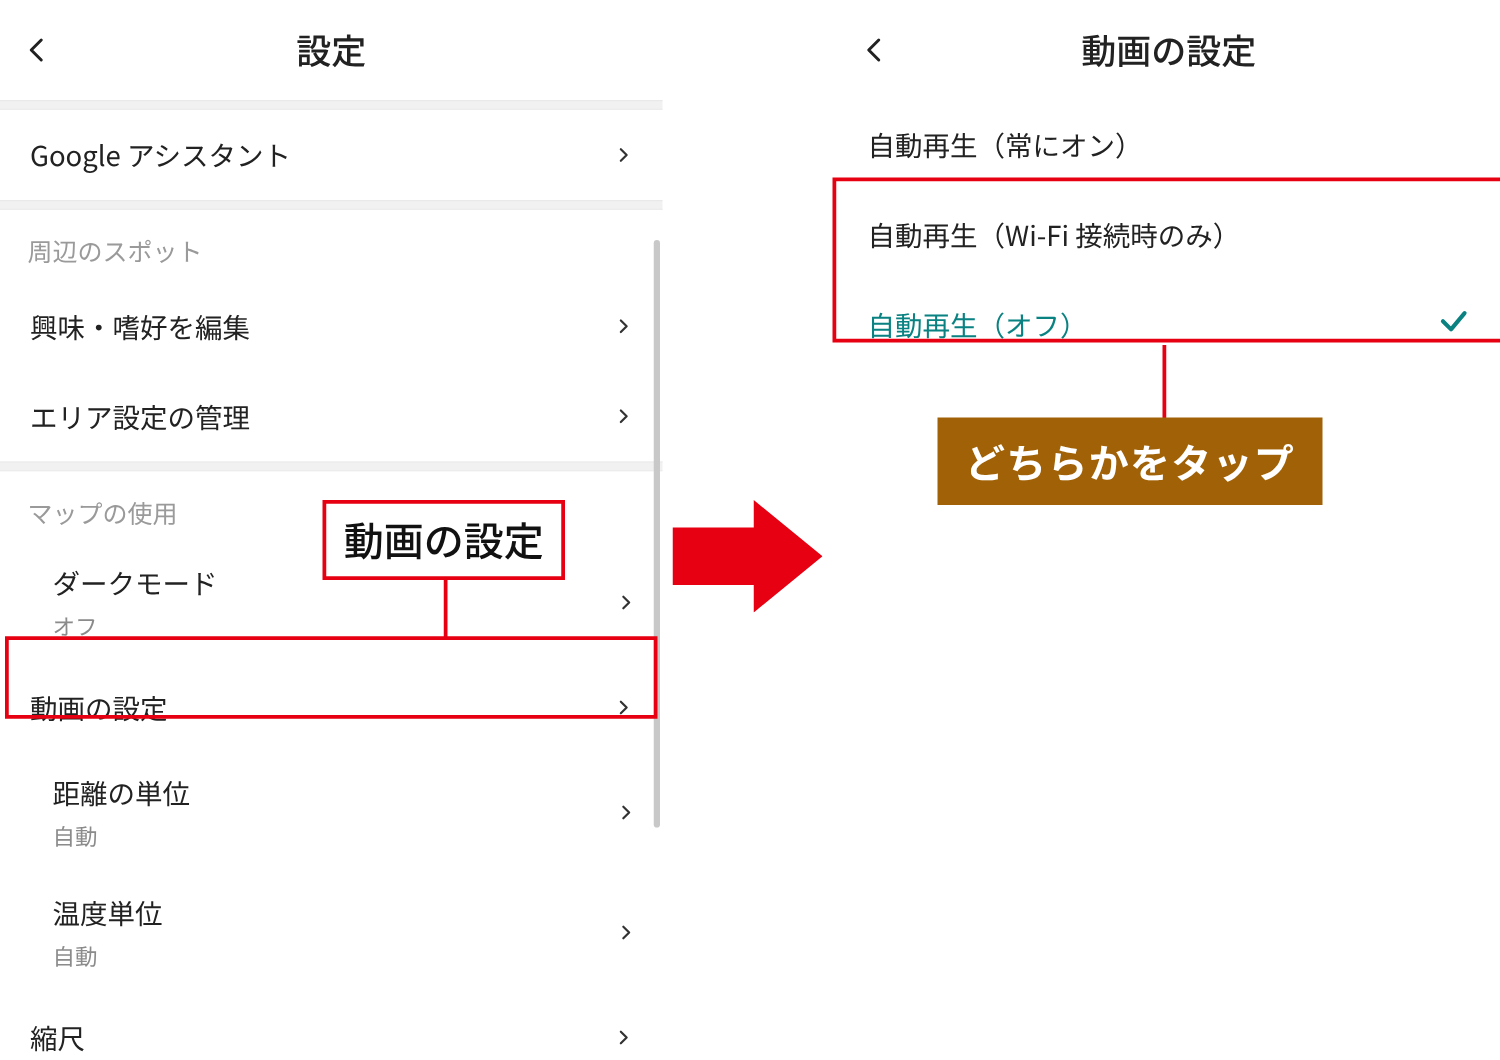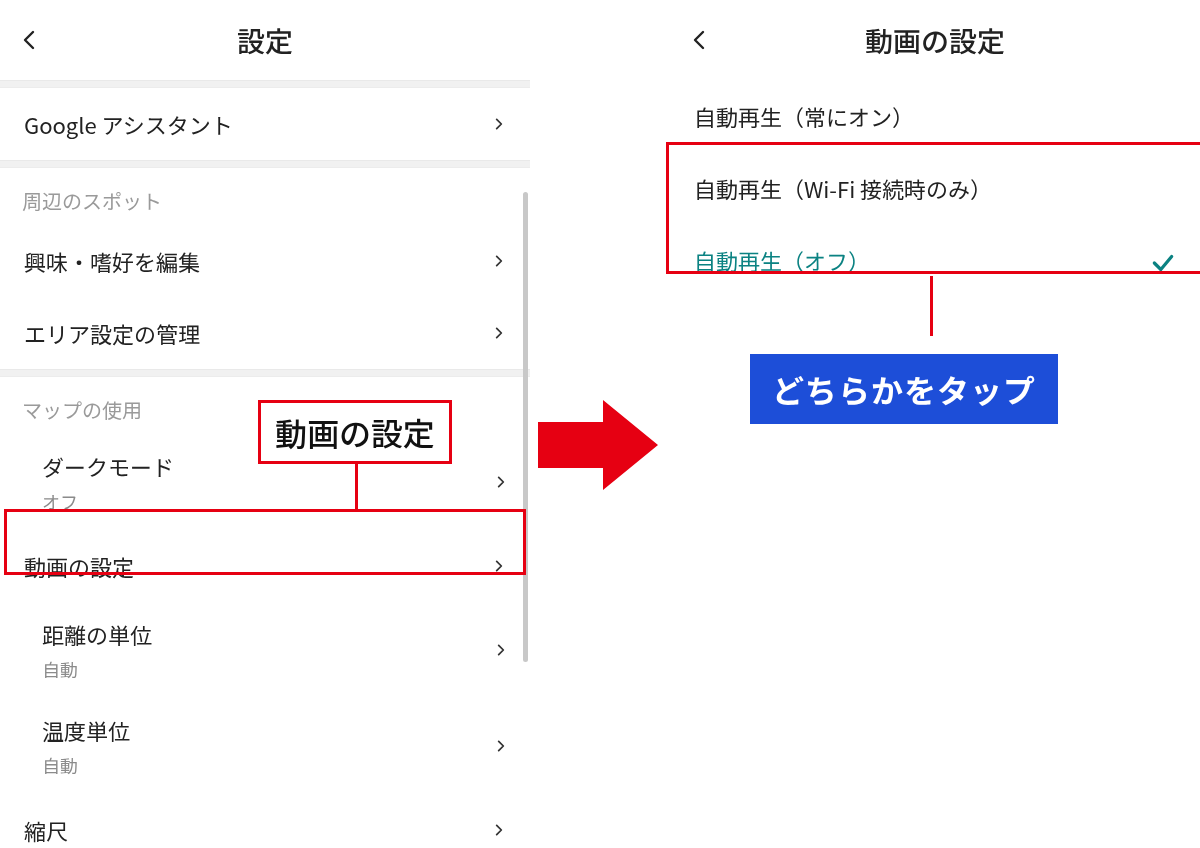--- a/index.html
+++ b/index.html
@@ -102,21 +102,21 @@
   }
 
   
   .phone-right {
     position: absolute;
     left: 670px; top: 0;
     width: 530px; height: 848px;
     background: #fff;
   }
   .opt-row {
-    display:flex; align-items:flex-end; justify-content:space-between;
+    display:flex; align-items:flex-start; justify-content:space-between;
     padding: 20px 24px;
     font-size: 22px;
     color: #222;
   }
   .opt-row.selected { color: #0b8282; }
   .check { width: 26px; height: 26px; }
   .options-highlight {
     position: absolute;
     left: -4px; top: 148px;
     right: -4px; height: 128px;
@@ -125,27 +125,26 @@
   }
   .opt-line {
     position: absolute;
     left: 260px; top: 276px;
     width: 3px; height: 60px;
     background: #e60012;
   }
   .tap-label {
     position: absolute;
     left: 80px; top: 334px;
-    background: #1d4ed8;
+    background: #a16207;
     color: #fff;
     font-size: 32px;
     font-weight: 700;
     padding: 12px 22px;
     letter-spacing: 1px;
-    margin-top: 20px;
   }
 </style>
 </head>
 <body>
 
 <div class="stage">
 
   <div class="phone-left">
     <div class="header">
       <span class="back-icon">

